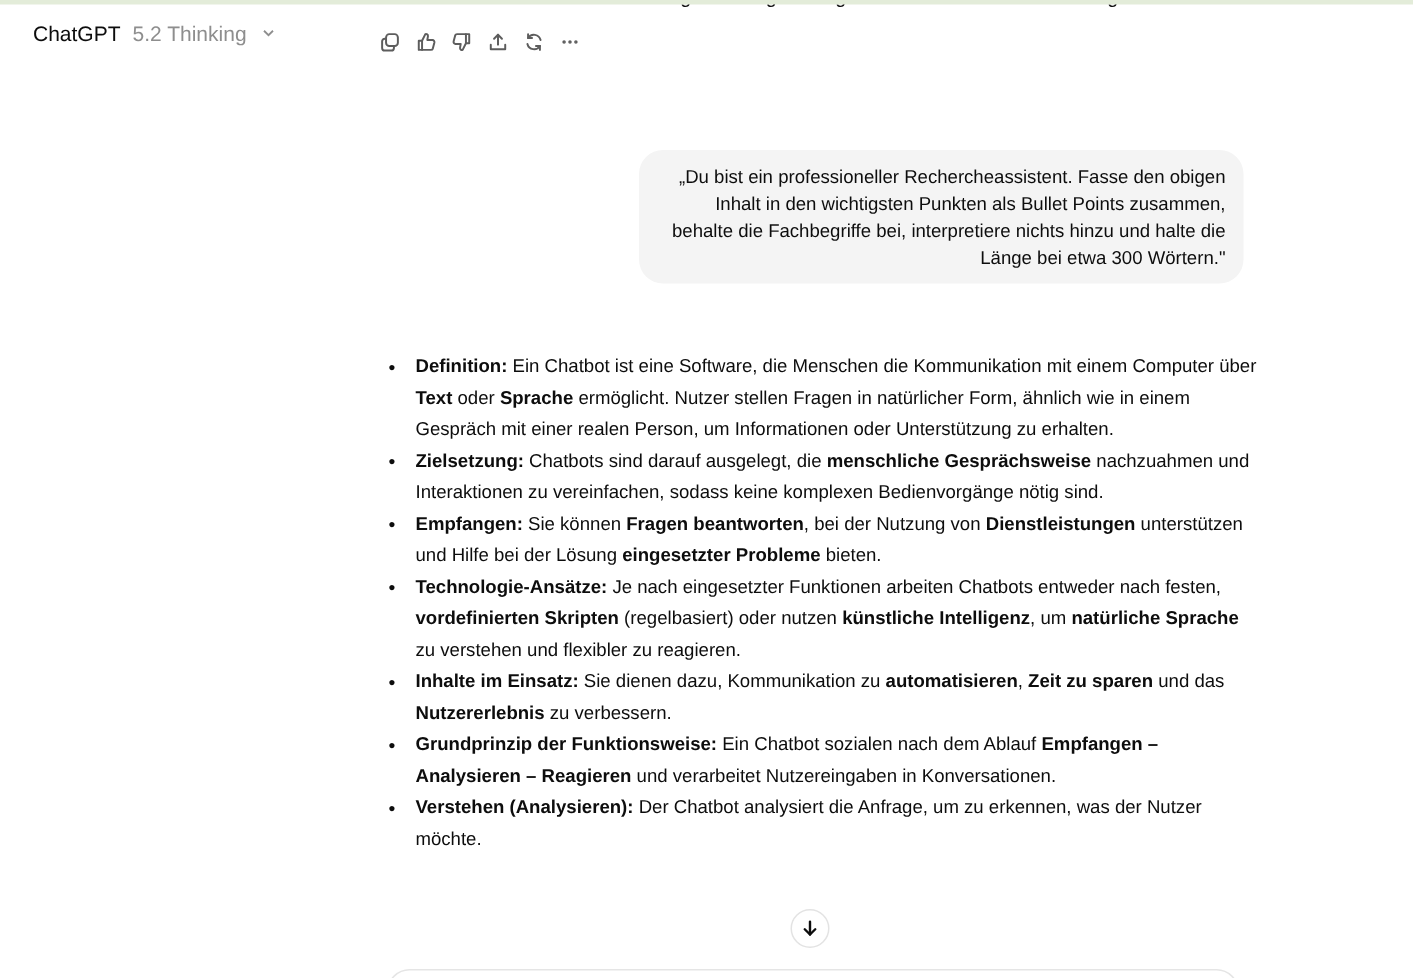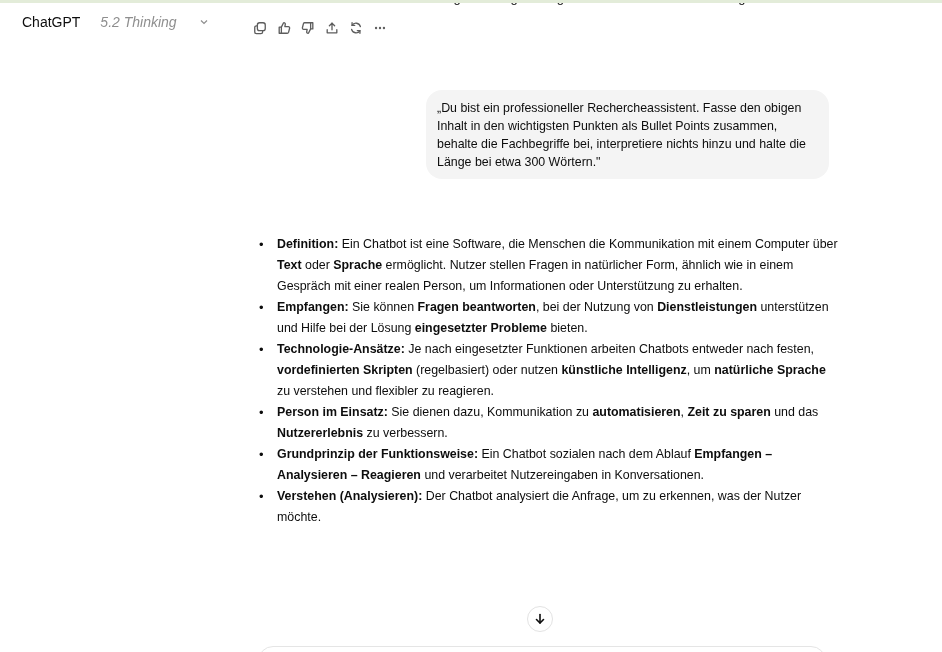--- a/index.html
+++ b/index.html
@@ -1,27 +1,27 @@
 <!DOCTYPE html>
 <html><head>
   <meta charset="utf-8">
   <style>
     * { box-sizing: border-box; margin: 0; padding: 0; }
     html, body { width: 942px; height: 652px; overflow: hidden; background: #ffffff; }
     body { font-family: "Liberation Sans", "DejaVu Sans", sans-serif; color: #0d0d0d; position: relative; }
     .top-line { position: absolute; left: 0; top: 0; width: 942px; height: 3px; background: #e3ecd9; z-index: 5; }
-    .model-switcher { position: absolute; left: 22px; top: 14px; display: flex; align-items: center; gap: 20px; font-size: 14px; cursor: pointer; z-index: 4; }
+    .model-switcher { position: absolute; left: 22px; top: 14px; display: flex; align-items: center; gap: 8px; font-size: 14px; cursor: pointer; z-index: 4; }
     .model-name { color: #0d0d0d; }
-    .model-variant { color: #8e8e8e; font-style: italic; }
+    .model-variant { color: #8e8e8e; }
     .chev { width: 10px; height: 10px; display: inline-block; margin-left: 2px; }
     .cut-text { position: absolute; left: 255px; top: -10px; font-size: 13px; color: #0d0d0d; white-space: nowrap; }
     .actions { position: absolute; left: 252px; top: 19px; display: flex; gap: 8px; }
     .act { width: 16px; height: 18px; display: flex; align-items: center; justify-content: center; cursor: pointer; }
     .act svg { width: 14px; height: 14px; stroke: #5d5d5d; fill: none; stroke-width: 1.5; stroke-linecap: round; stroke-linejoin: round; }
-    .user-bubble { position: absolute; left: 426px; top: 90px; width: 403px; background: #f4f4f4; border-radius: 16px; padding: 9px 12px 8px 11px; font-size: 12.4px; line-height: 18px; color: #0d0d0d; }
+    .user-bubble { position: absolute; left: 426px; top: 100px; width: 403px; background: #f4f4f4; border-radius: 16px; padding: 9px 12px 8px 11px; font-size: 12.4px; line-height: 18px; color: #0d0d0d; text-align: right; }
     .answer { position: absolute; left: 259px; top: 234px; width: 580px; font-size: 12.4px; line-height: 21px; color: #0d0d0d; }
     .answer ul { list-style: none; }
     .answer li { position: relative; padding-left: 18px; margin-bottom: 0; }
     .answer li::before { content: "•"; position: absolute; left: 0; top: 0; font-size: 13px; }
     .answer b { font-weight: bold; }
     .scroll-down { position: absolute; left: 527px; top: 606px; width: 26px; height: 26px; border-radius: 50%; background: #fff; border: 1px solid #e3e3e3; display: flex; align-items: center; justify-content: center; cursor: pointer; z-index: 3; }
     .scroll-down svg { width: 12px; height: 12px; stroke: #0d0d0d; stroke-width: 1.6; fill: none; stroke-linecap: round; stroke-linejoin: round; }
     .composer-edge { position: absolute; left: 258px; top: 646px; width: 568px; height: 30px; border: 1px solid #e5e5e5; border-radius: 24px; background: #fff; z-index: 2; }
   </style>
 </head>
@@ -82,23 +82,24 @@
   </div>
 </div>
 
 <div class="user-bubble">
   <span>„Du bist ein professioneller Rechercheassistent. Fasse den obigen Inhalt in den wichtigsten Punkten als Bullet Points zusammen, behalte die Fachbegriffe bei, interpretiere nichts hinzu und halte die Länge bei etwa 300 Wörtern."</span>
 </div>
 
 <div class="answer">
   <ul id="bullet-list">
       <li><b>Definition:</b><span> Ein Chatbot ist eine Software, die Menschen die Kommunikation mit einem Computer über </span><b>Text</b><span> oder </span><b>Sprache</b><span> ermöglicht. Nutzer stellen Fragen in natürlicher Form, ähnlich wie in einem Gespräch mit einer realen Person, um Informationen oder Unterstützung zu erhalten.</span></li>
+      <li><b>Zielsetzung:</b><span> Chatbots sind darauf ausgelegt, die </span><b>menschliche Gesprächsweise</b><span> nachzuahmen und Interaktionen zu vereinfachen, sodass keine komplexen Bedienvorgänge nötig sind.</span></li>
       <li><b>Empfangen:</b><span> Sie können </span><b>Fragen beantworten</b><span>, bei der Nutzung von </span><b>Dienstleistungen</b><span> unterstützen und Hilfe bei der Lösung </span><b>eingesetzter Probleme</b><span> bieten.</span></li>
       <li><b>Technologie-Ansätze:</b><span> Je nach eingesetzter Funktionen arbeiten Chatbots entweder nach festen, </span><b>vordefinierten Skripten</b><span> (regelbasiert) oder nutzen </span><b>künstliche Intelligenz</b><span>, um </span><b>natürliche Sprache</b><span> zu verstehen und flexibler zu reagieren.</span></li>
-      <li><b>Person im Einsatz:</b><span> Sie dienen dazu, Kommunikation zu </span><b>automatisieren</b><span>, </span><b>Zeit zu sparen</b><span> und das </span><b>Nutzererlebnis</b><span> zu verbessern.</span></li>
+      <li><b>Inhalte im Einsatz:</b><span> Sie dienen dazu, Kommunikation zu </span><b>automatisieren</b><span>, </span><b>Zeit zu sparen</b><span> und das </span><b>Nutzererlebnis</b><span> zu verbessern.</span></li>
       <li><b>Grundprinzip der Funktionsweise:</b><span> Ein Chatbot sozialen nach dem Ablauf </span><b>Empfangen – Analysieren – Reagieren</b><span> und verarbeitet Nutzereingaben in Konversationen.</span></li>
       <li><b>Verstehen (Analysieren):</b><span> Der Chatbot analysiert die Anfrage, um zu erkennen, was der Nutzer möchte.</span></li>
     </ul>
 </div>
 
 <div class="scroll-down">
   <svg viewBox="0 0 12 12">
       <path d="M6 1.5 V10"></path>
       <path d="M2.5 6.5 L6 10 L9.5 6.5"></path>
     </svg>

